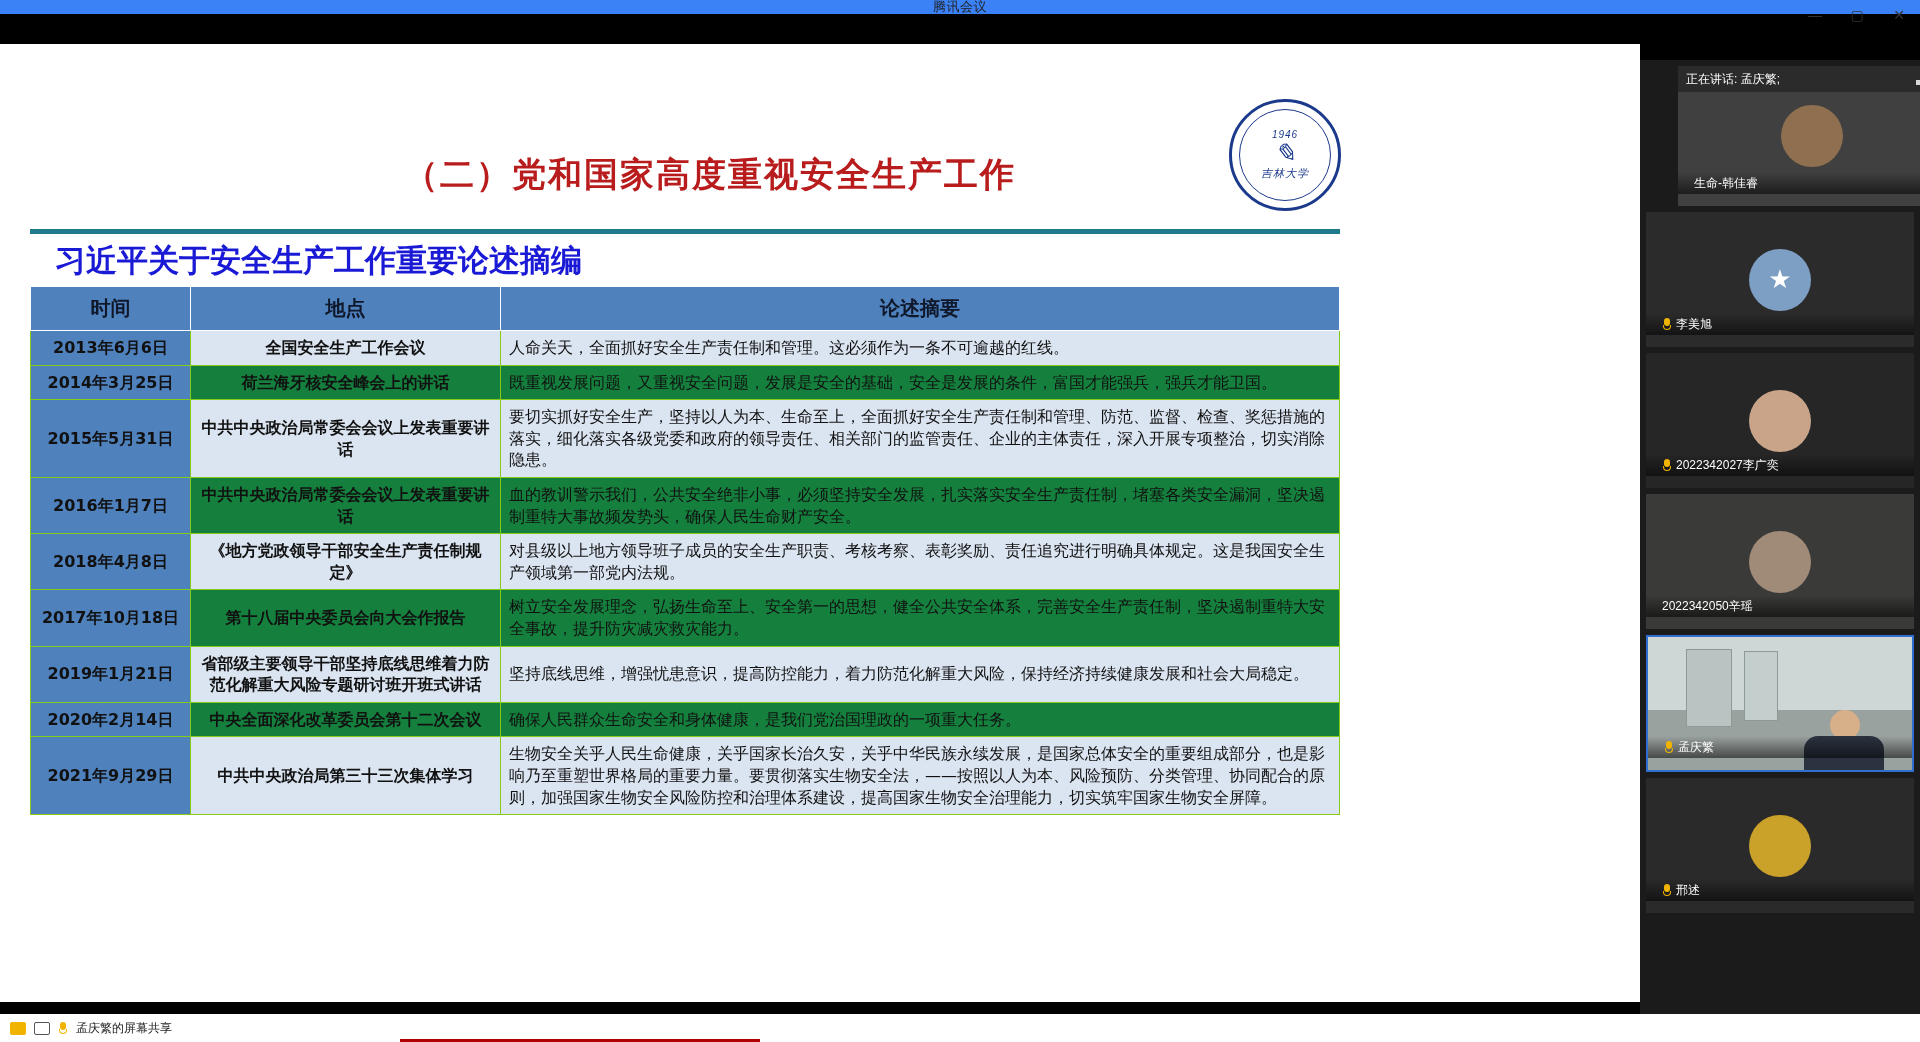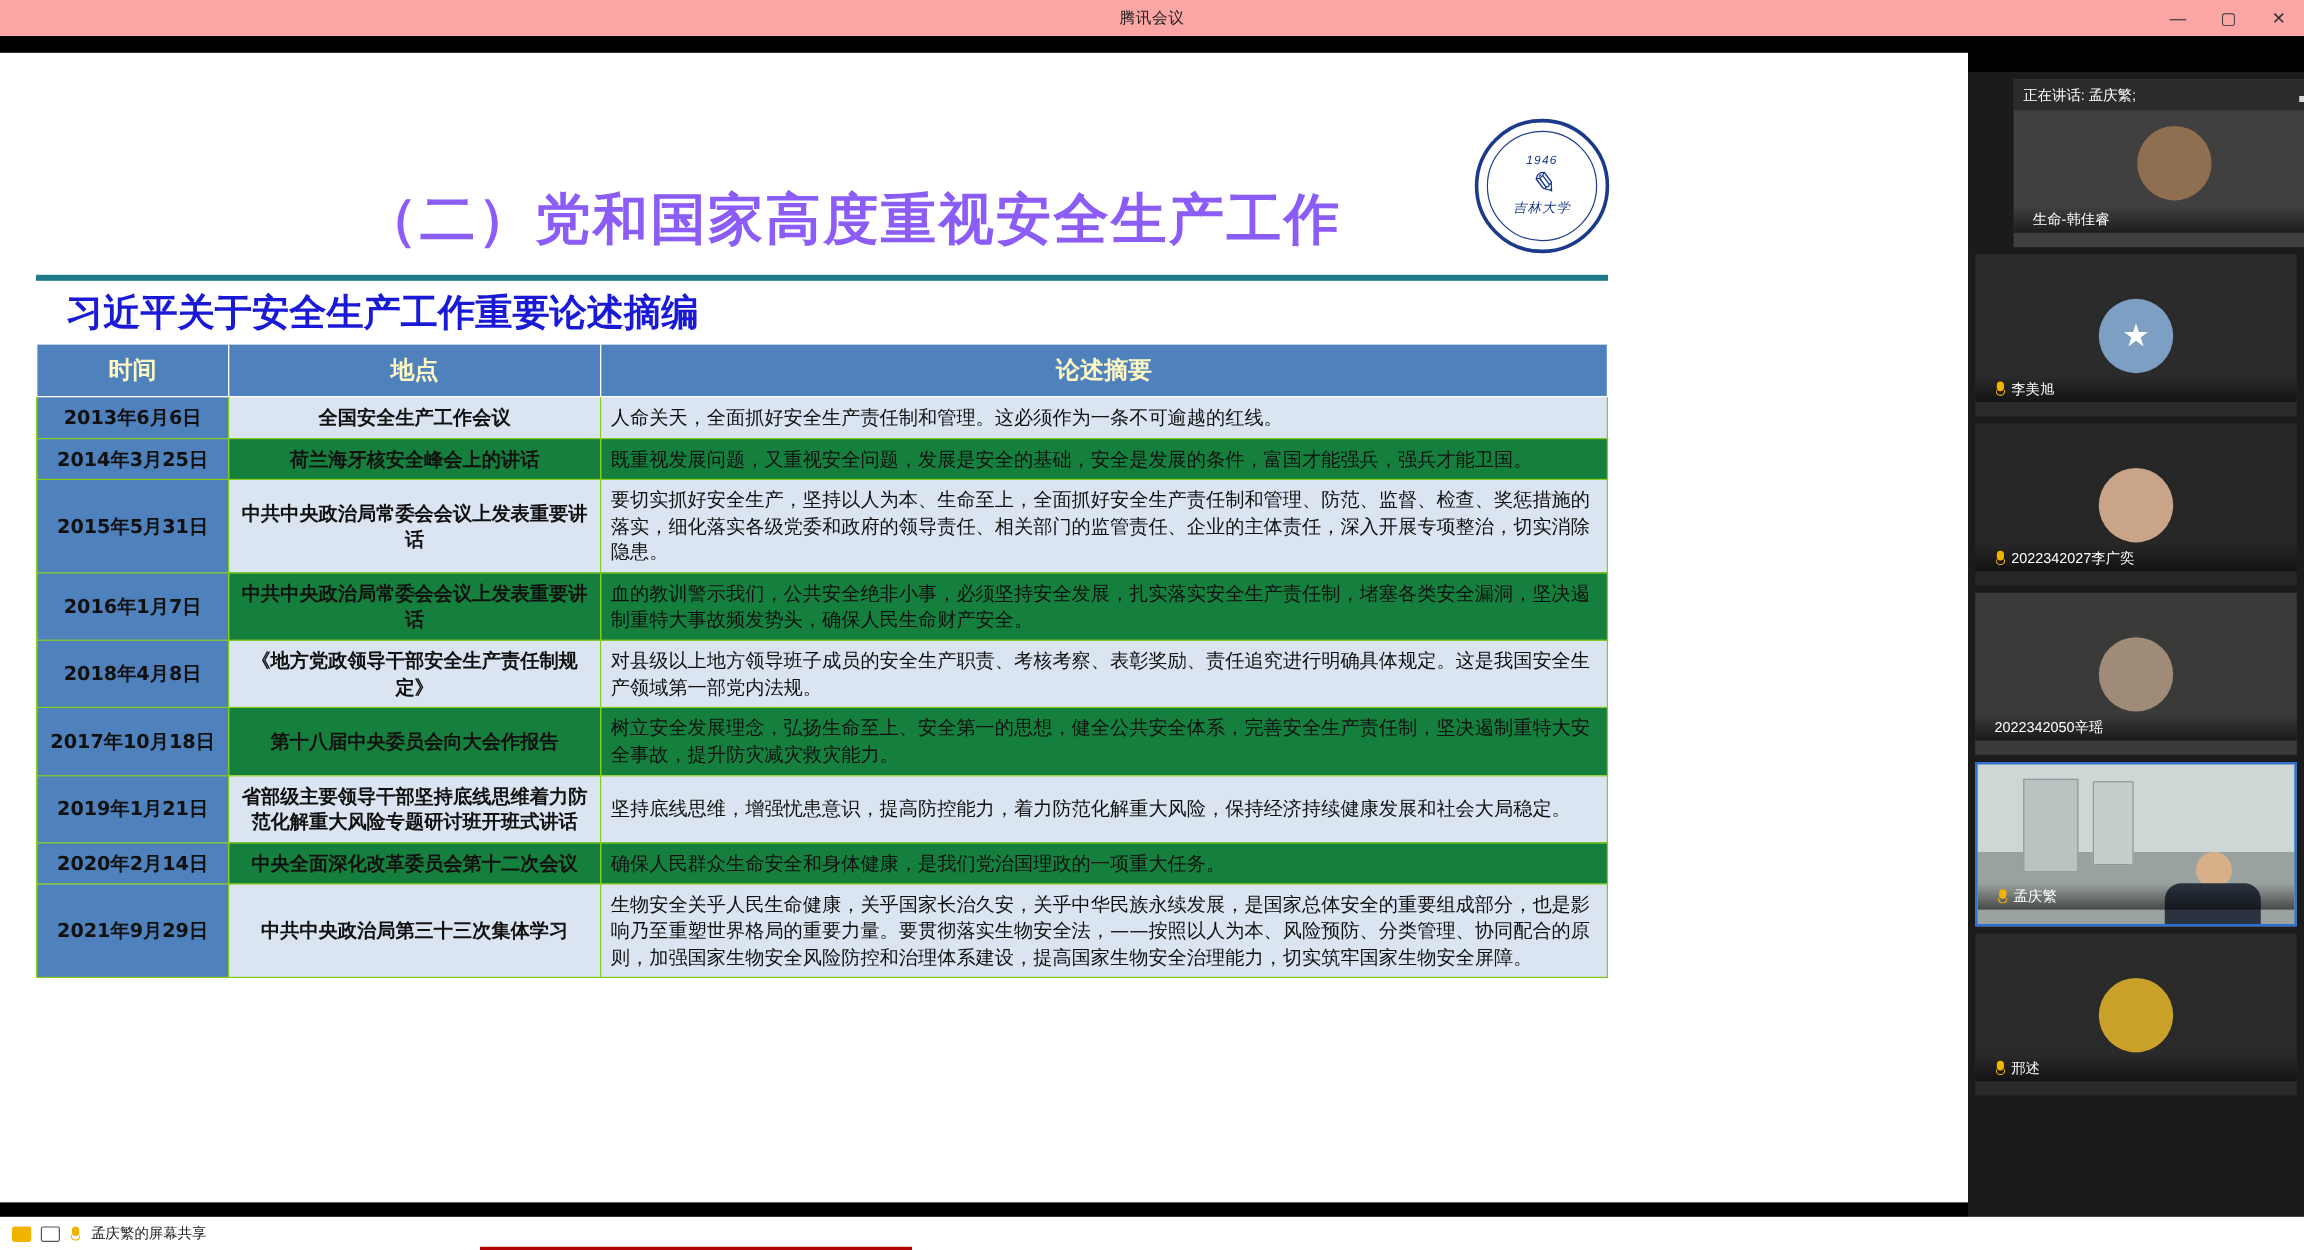--- a/index.html
+++ b/index.html
@@ -7,22 +7,22 @@
     margin: 0; padding: 0;
     width: 1920px; height: 1042px;
     overflow: hidden;
     background: #000;
     font-family: "Liberation Sans", sans-serif;
   }
   #app { position: relative; width: 1920px; height: 1042px; background: #000; }
 
   
   .titlebar {
-    position: absolute; top: 0; left: 0; width: 1920px; height: 30px;
-    background: #fca5a5;
+    position: absolute; top: 0; left: 0; width: 1920px; height: 14px;
+    background: #3b82f6;
     display: flex; align-items: center; justify-content: center;
   }
   .titlebar .title {
     font-size: 13px; color: #222; letter-spacing: 0.5px;
   }
   .win-controls {
     position: absolute; right: 0; top: 0; height: 30px;
     display: flex; align-items: center;
   }
   .win-btn {
@@ -44,21 +44,21 @@
     position: relative;
     width: 1640px; height: 958px;
     background: #ffffff;
     overflow: hidden;
   }
 
   
   .slide-title {
     position: absolute; left: 0; top: 108px; width: 1420px;
     text-align: center;
-    font-size: 46px; font-weight: bold; color: #8b5cf6;
+    font-size: 34px; font-weight: bold; color: #b91c1c;
     letter-spacing: 2px;
     font-family: "DejaVu Sans", "Liberation Sans", sans-serif;
   }
   .logo {
     position: absolute; right: 275px; top: 55px; width: 160px; height: 110px; font-style: italic;
   }
   .logo-circle {
     position: absolute; left: 24px; top: 0; width: 112px; height: 112px;
     border-radius: 50%;
     border: 3px solid #1b3a8c;
@@ -87,21 +87,21 @@
 
   
   table.quotes {
     position: absolute; left: 30px; top: 242px;
     width: 1310px;
     border-collapse: collapse;
     table-layout: fixed;
     font-family: "DejaVu Sans", "Liberation Sans", sans-serif;
   }
   table.quotes th {
-    background: #4f81bd; color: #fef9c3;
+    background: #4f81bd; color: #0f172a;
     font-size: 20px; font-weight: bold;
     height: 44px;
     border: 1px solid #ffffff;
     text-align: center;
   }
   table.quotes td {
     border: 1px solid #84cc16;
     font-size: 16px;
     color: #111;
     vertical-align: middle;

